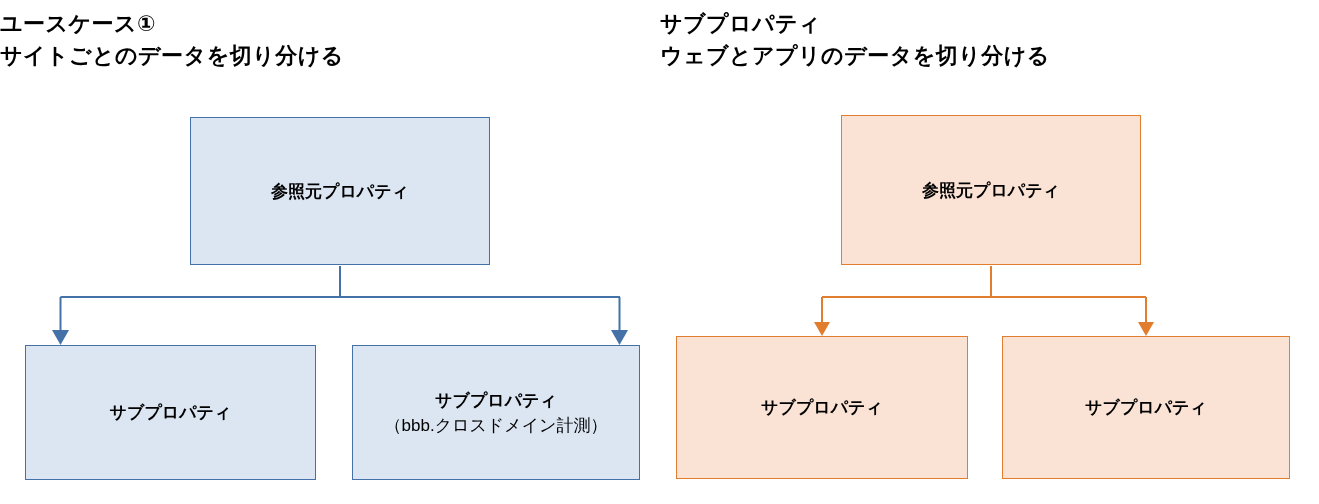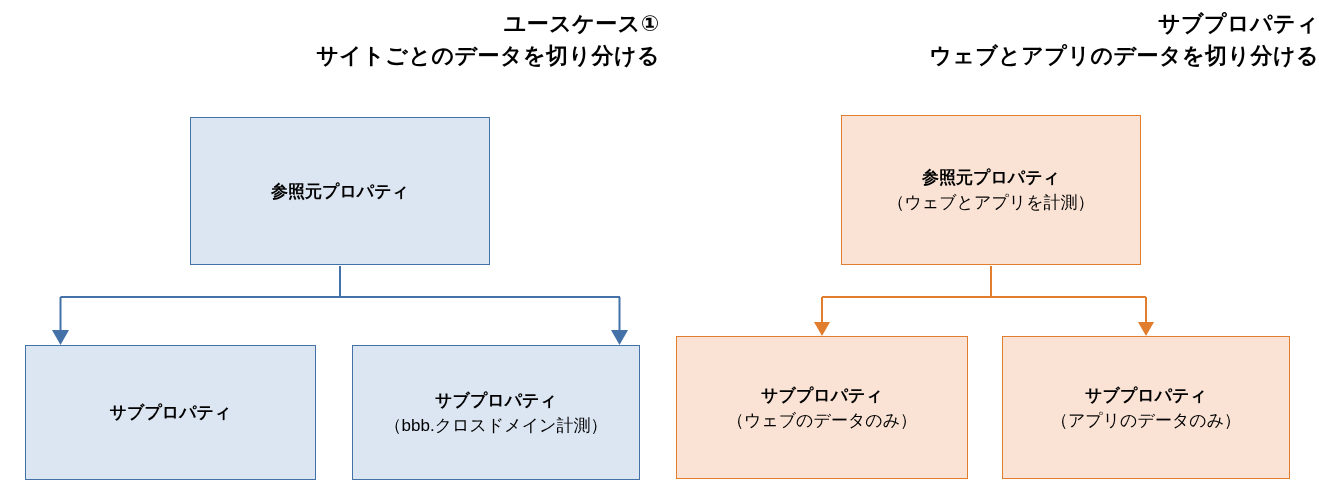--- a/index.html
+++ b/index.html
@@ -27,21 +27,21 @@
     height: 504px;
   }
   #diagram-usecase-1 { left: 0px;   width: 660px; }
   #diagram-usecase-2 { left: 660px; width: 659px; }
 
   .diagram-title {
     position: absolute;
     top: 8px;
     left: 0;
     width: 100%;
-    text-align: right;
+    text-align: left;
     font-weight: bold;
     font-size: 22px;
     line-height: 32px;
     letter-spacing: 0.5px;
     white-space: pre-line;
   }
 
   .node-box {
     position: absolute;
     box-sizing: border-box;
@@ -130,28 +130,25 @@
         <path d="M 162 297 L 486 297"></path>
         <path d="M 162 297 L 162 322"></path>
         <path d="M 486 297 L 486 322"></path>
       </g>
       <polygon points="154,322 170,322 162,336" fill="#e07d2e" stroke="none"></polygon>
       <polygon points="478,322 494,322 486,336" fill="#e07d2e" stroke="none"></polygon>
     </svg>
 
     <div class="node-box theme-orange" style="left:181px; top:115px; width:300px; height:150px;">
       <div class="node-title">参照元プロパティ</div>
-      <div class="node-sub">（ウェブとアプリを計測）</div>
     </div>
 
     <div class="node-box theme-orange" style="left:16px; top:336px; width:292px; height:143px;">
       <div class="node-title">サブプロパティ</div>
-      <div class="node-sub">（ウェブのデータのみ）</div>
     </div>
 
     <div class="node-box theme-orange" style="left:342px; top:336px; width:288px; height:143px;">
       <div class="node-title">サブプロパティ</div>
-      <div class="node-sub">（アプリのデータのみ）</div>
     </div>
 
   </div>
 
 </div>
 
 </body></html>

